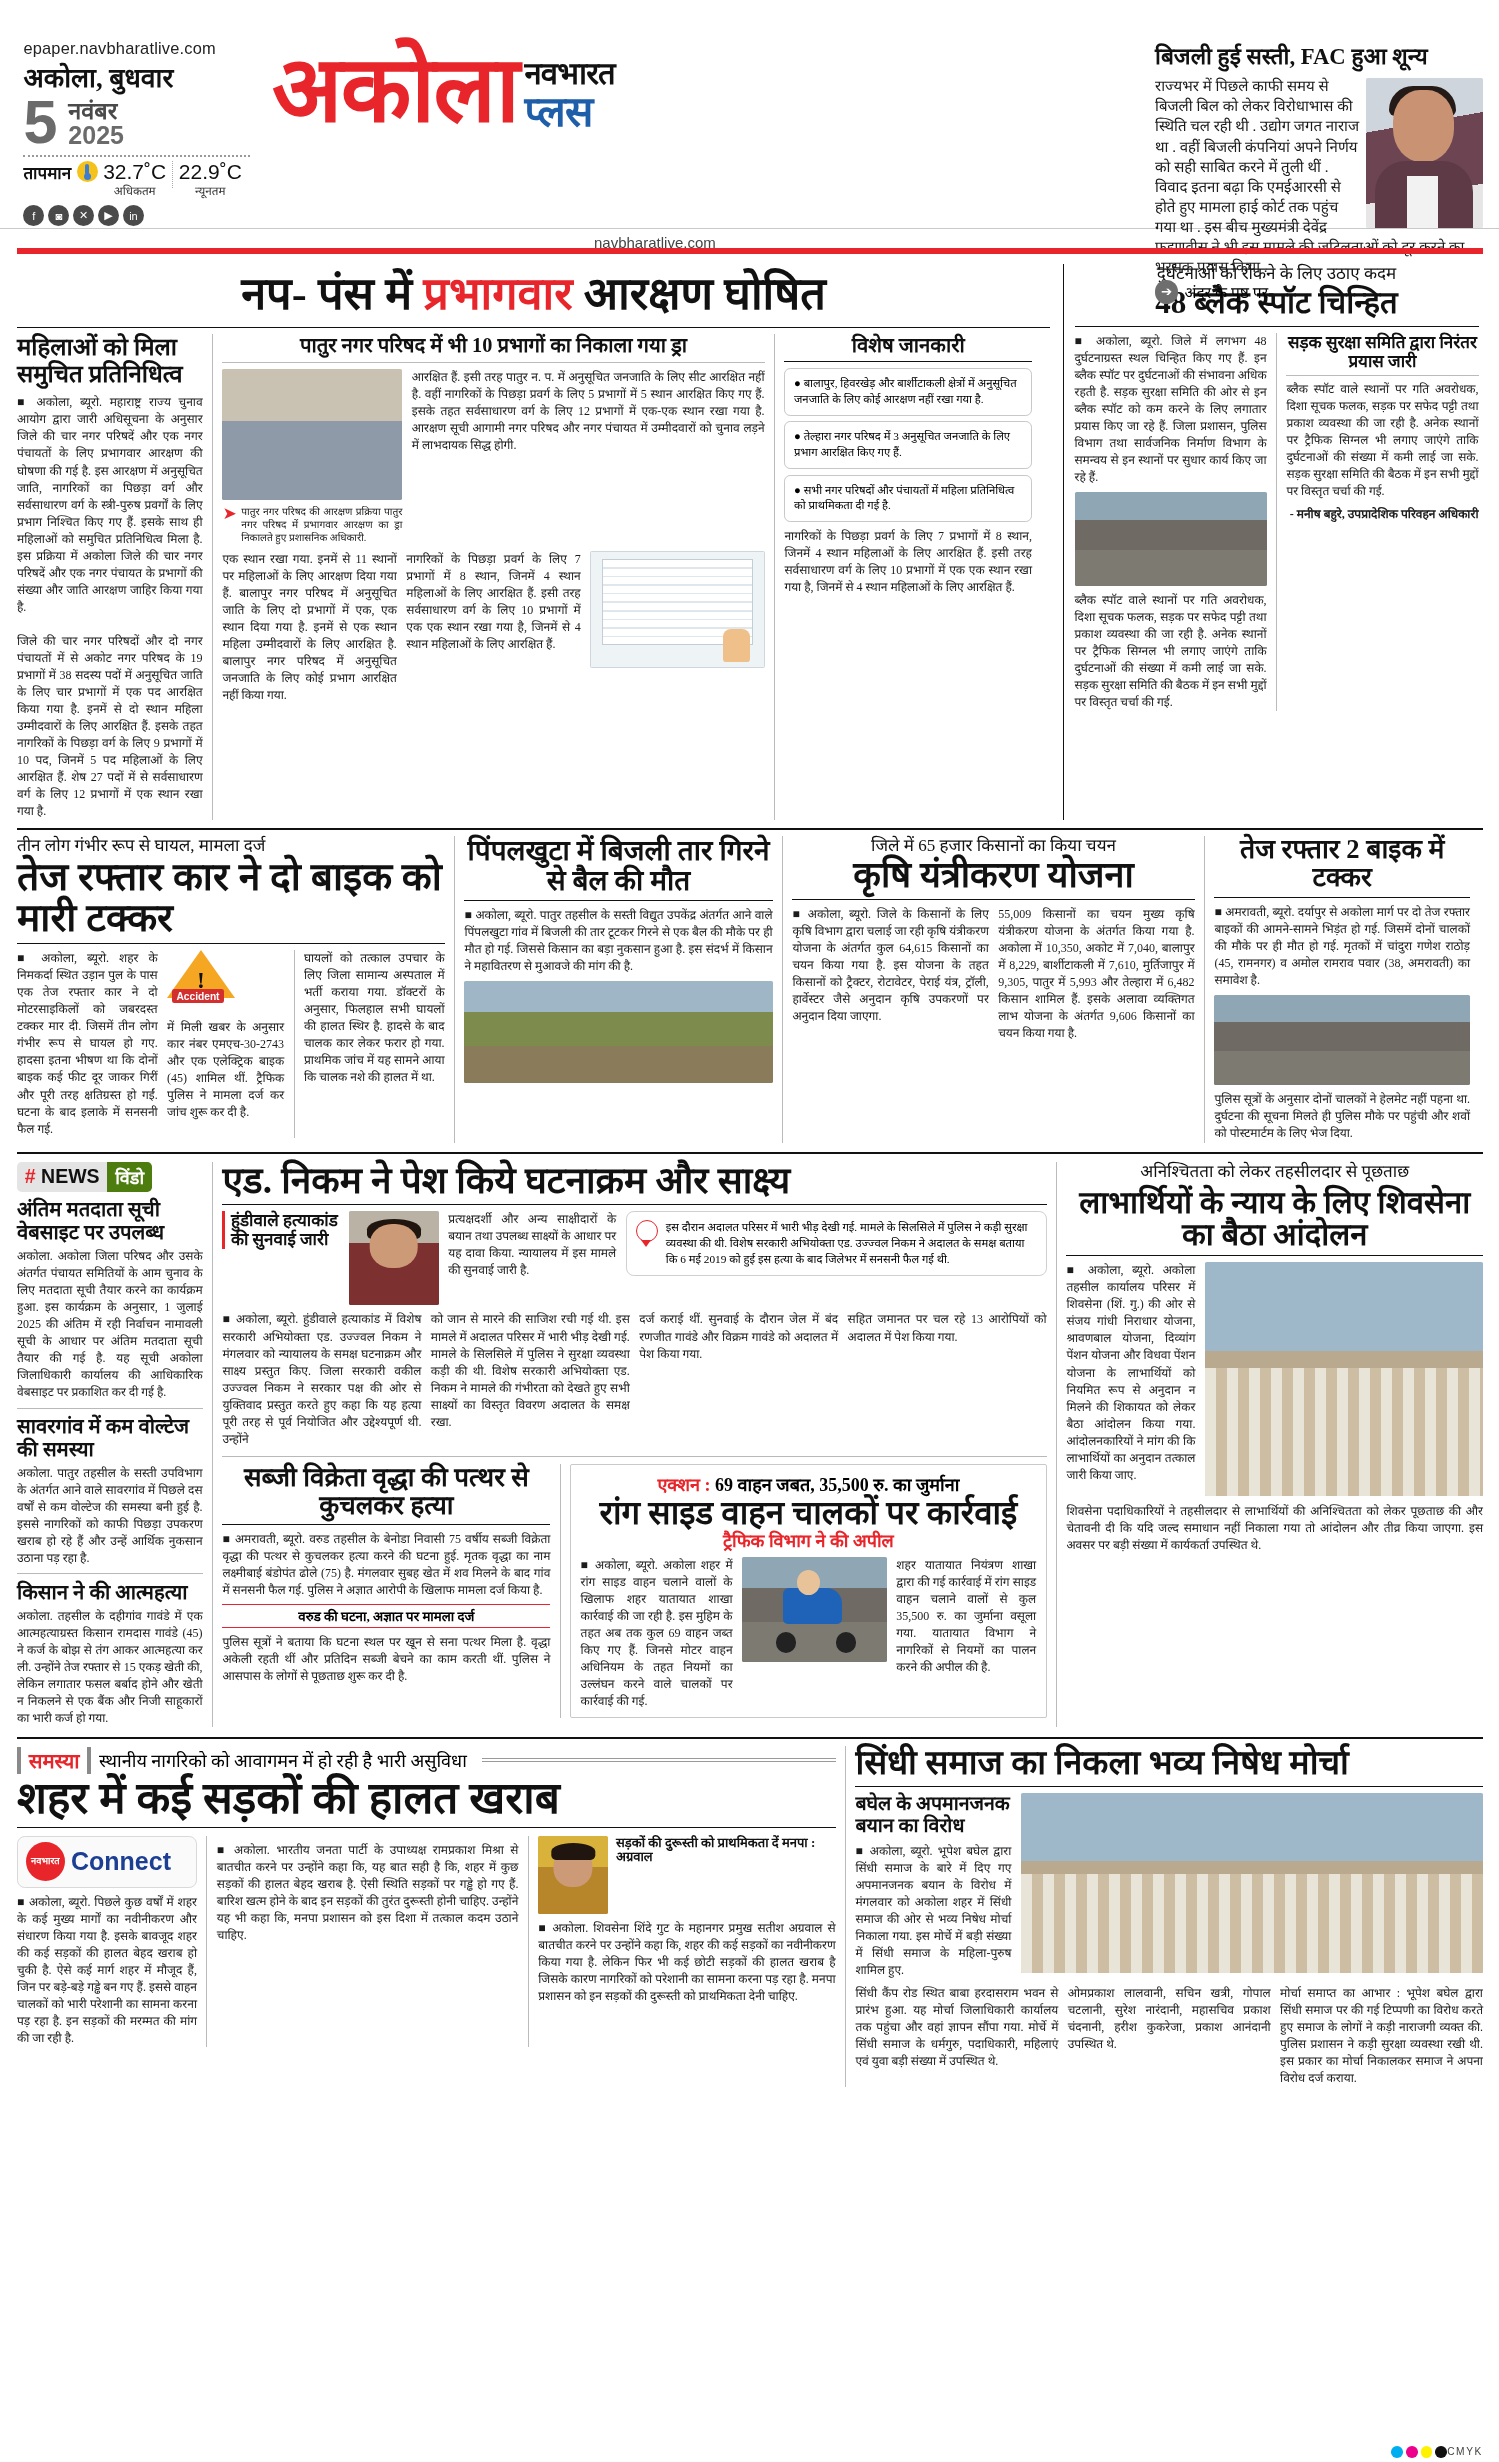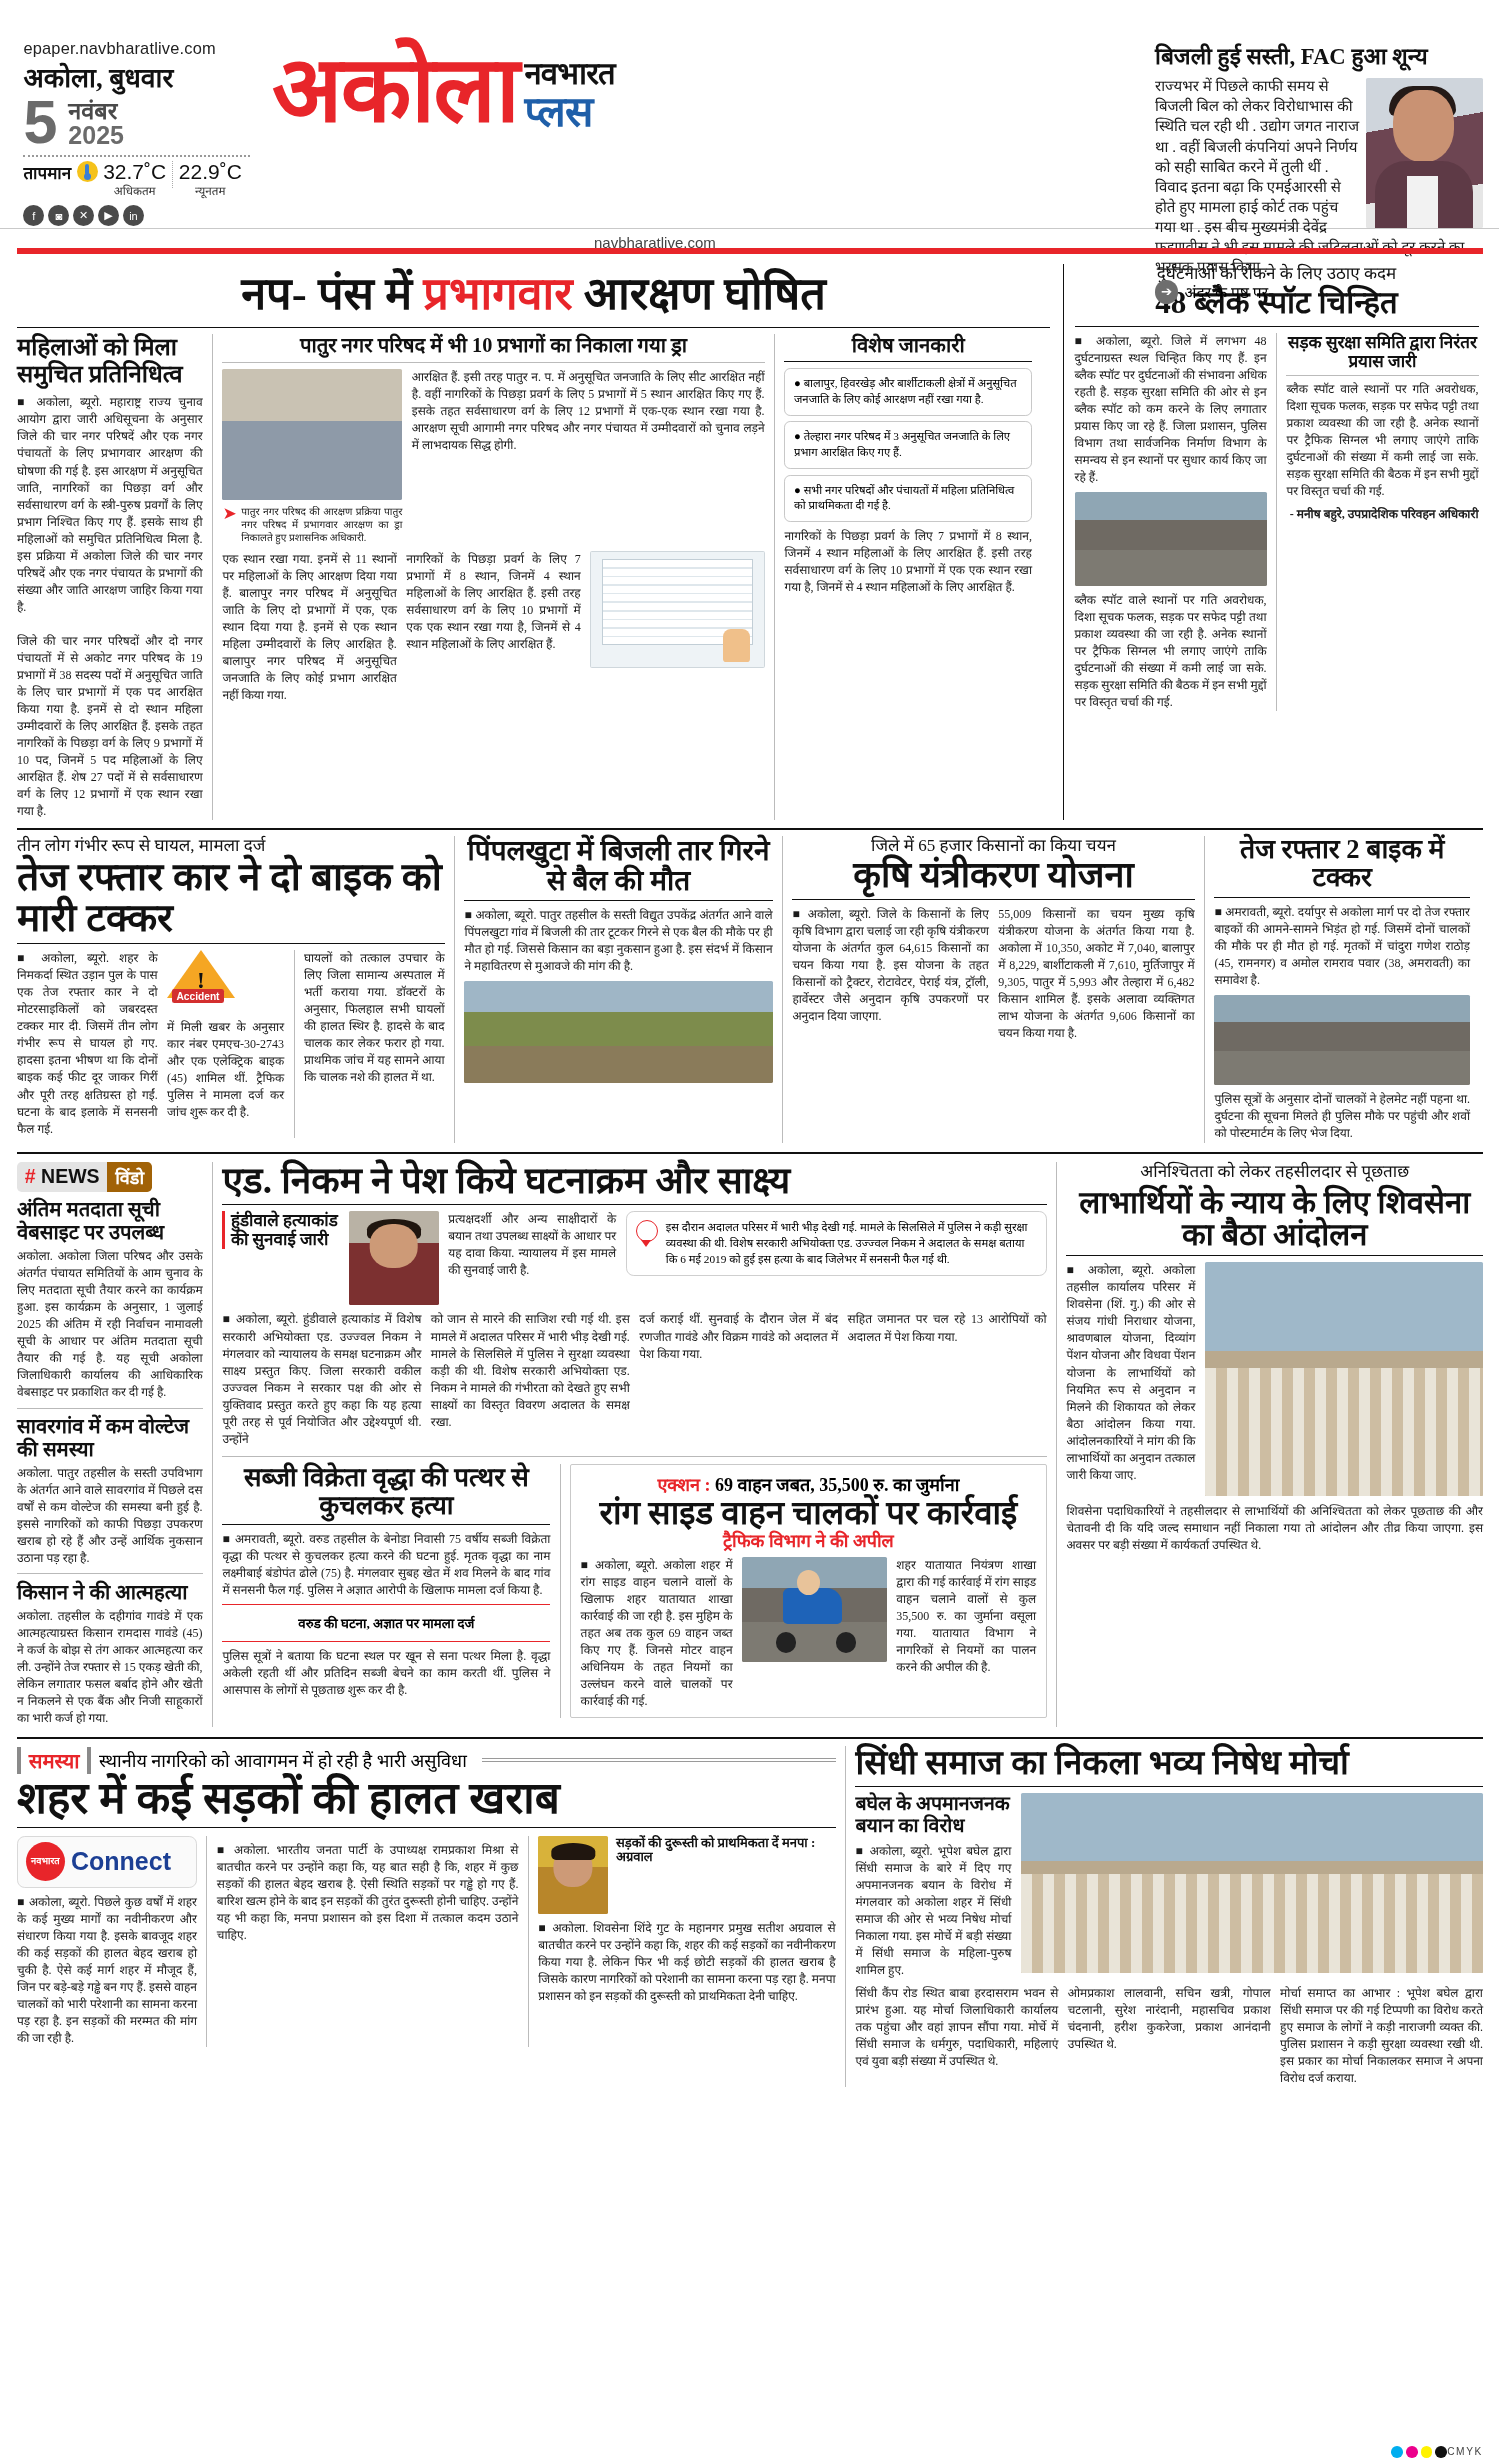--- a/index.html
+++ b/index.html
@@ -64,21 +64,21 @@
   .sec{ padding:0 17px; }
   .grid{ display:flex; gap:11px; }
   
   .secA{ margin-top:6.2px; }
   .secA-main{ width:1033px; }
   .secA-side{ width:416px; border-left:1.6px solid #111; padding-left:11px;}
   .boxnote{ border:0.8px solid #c8c8c8; border-radius:6.2px; padding:7px 8.6px; font-size:11.3px; line-height:1.4; background:#fff;}
   .newsbadge{ display:inline-flex; align-items:stretch; border-radius:4.7px; overflow:hidden; font-family:"Liberation Sans",sans-serif;}
   .newsbadge .a{ background:#e4e4e4; padding:3.1px 7.8px; font-weight:bold; font-size:19.5px; color:#111;}
   .newsbadge .a i{ color:#e8252a; font-style:normal;}
-  .newsbadge .b{ background:#a16207; color:#fff; padding:3.1px 7.8px; font-weight:bold; font-size:18px; font-family:"Liberation Serif",serif;}
+  .newsbadge .b{ background:#4d7c0f; color:#fff; padding:3.1px 7.8px; font-weight:bold; font-size:18px; font-family:"Liberation Serif",serif;}
   .accident{ width:72px;height:64px; position:relative; }
   .tri{ width:0;height:0;border-left:34px solid transparent;border-right:34px solid transparent;border-bottom:48px solid #f5a623;}
   .tri i{ position:absolute; left:30px; top:17px; font-style:normal; font-size:23.4px; font-weight:bold; color:#111;}
   .acctag{ position:absolute; left:4.7px; top:39px; background:#d32f2f; color:#fff; font-size:10.2px; font-weight:bold; padding:1.6px 4.7px; border-radius:2.3px; font-family:"Liberation Sans",sans-serif;}
   .connect{ display:flex; align-items:center; gap:6.2px; border:1.6px solid #d9d9d9; border-radius:7.8px; padding:5.5px 7.8px; background:#fafafa;}
   .connect .logo{ width:39px;height:39px;border-radius:50%;background:#e8252a;color:#fff;display:flex;align-items:center;justify-content:center;font-size:9.4px;font-weight:bold; line-height:1; text-align:center;}
   .connect .txt{ font-size:25px; font-weight:bold; color:#1c3f94; font-family:"Liberation Sans",sans-serif;}
   .quotebox{ border:0.8px solid #cfcfcf; border-radius:7.8px; padding:7.8px 9.4px; display:flex; gap:7.8px; font-size:11.3px; line-height:1.4;}
   .qmark{ width:22px;height:22px;border:1.6px solid #e8252a; border-radius:50%; flex:none; position:relative;}
   .qmark:after{ content:""; position:absolute; left:3.9px; bottom:-5.5px; border-left:5.5px solid transparent; border-right:5.5px solid transparent; border-top:7px solid #e8252a;}
@@ -335,21 +335,21 @@
           <div style="flex:1" class="body">सहित जमानत पर चल रहे 13 आरोपियों को अदालत में पेश किया गया.</div>
         </div>
 
         <div class="thinrule" style="margin:7.8px 0"></div>
 
         <div class="grid" style="gap:9.4px">
 
           <div style="width:328px">
             <div class="hl2" style="font-size:26px; padding-bottom:4.7px; border-bottom:1.6px solid #111;">सब्जी विक्रेता वृद्धा की पत्थर से कुचलकर हत्या</div>
             <div class="body" style="margin-top:6.2px">■ अमरावती, ब्यूरो. वरुड तहसील के बेनोडा निवासी 75 वर्षीय सब्जी विक्रेता वृद्धा की पत्थर से कुचलकर हत्या करने की घटना हुई. मृतक वृद्धा का नाम लक्ष्मीबाई बंडोपंत ढोले (75) है. मंगलवार सुबह खेत में शव मिलने के बाद गांव में सनसनी फैल गई. पुलिस ने अज्ञात आरोपी के खिलाफ मामला दर्ज किया है.</div>
-            <div style="margin-top:5.5px; border-top:1.6px solid #e8252a; border-bottom:1.6px solid #e8252a; padding:9px 0; font-weight:bold; font-size:13.3px; text-align:center;">वरुड की घटना, अज्ञात पर मामला दर्ज</div>
+            <div style="margin-top:5.5px; border-top:1.6px solid #e8252a; border-bottom:1.6px solid #e8252a; padding:2px 0; font-weight:bold; font-size:13.3px; text-align:center;">वरुड की घटना, अज्ञात पर मामला दर्ज</div>
             <div class="body" style="margin-top:5.5px">पुलिस सूत्रों ने बताया कि घटना स्थल पर खून से सना पत्थर मिला है. वृद्धा अकेली रहती थीं और प्रतिदिन सब्जी बेचने का काम करती थीं. पुलिस ने आसपास के लोगों से पूछताछ शुरू कर दी है.</div>
           </div>
 
           <div class="vline" style="flex:1; padding-left:9.4px">
             <div style="border:0.8px solid #c9c9c9; border-radius:2px; padding:6.2px 9.4px;">
               <div style="text-align:center; font-size:18px; font-weight:bold;">
                 <span style="color:#e8252a">एक्शन :</span>
                 <span>69 वाहन जबत, 35,500 रु. का जुर्माना</span>
               </div>
               <div class="hl1" style="font-size:33px; margin-top:1.6px;">रांग साइड वाहन चालकों पर कार्रवाई</div>

